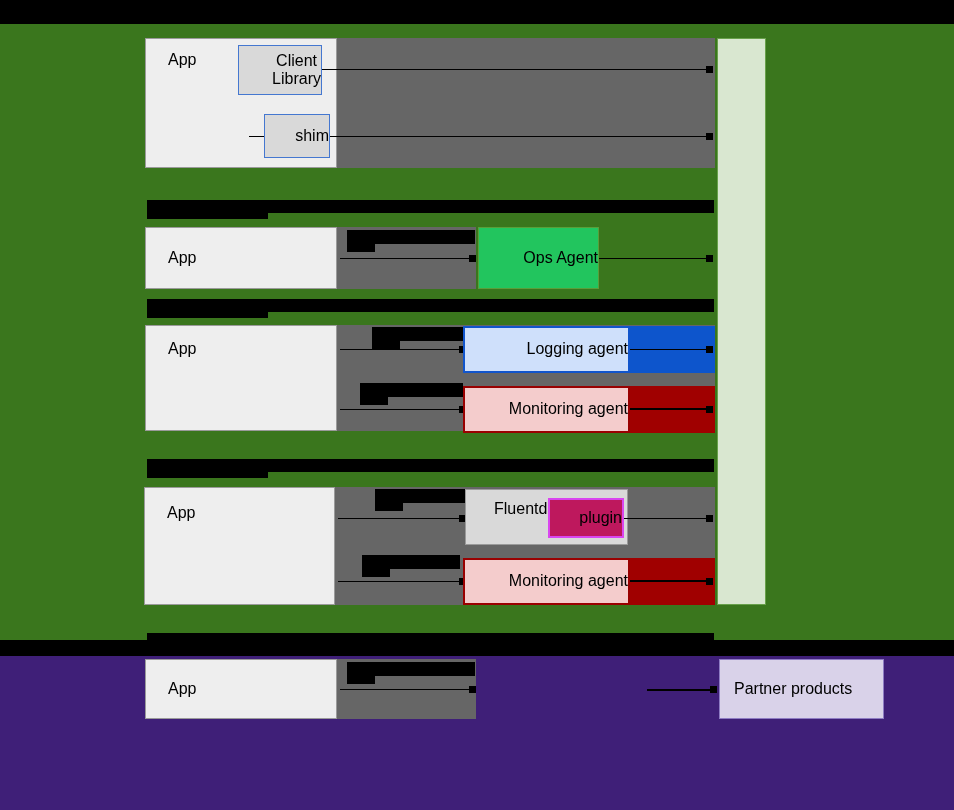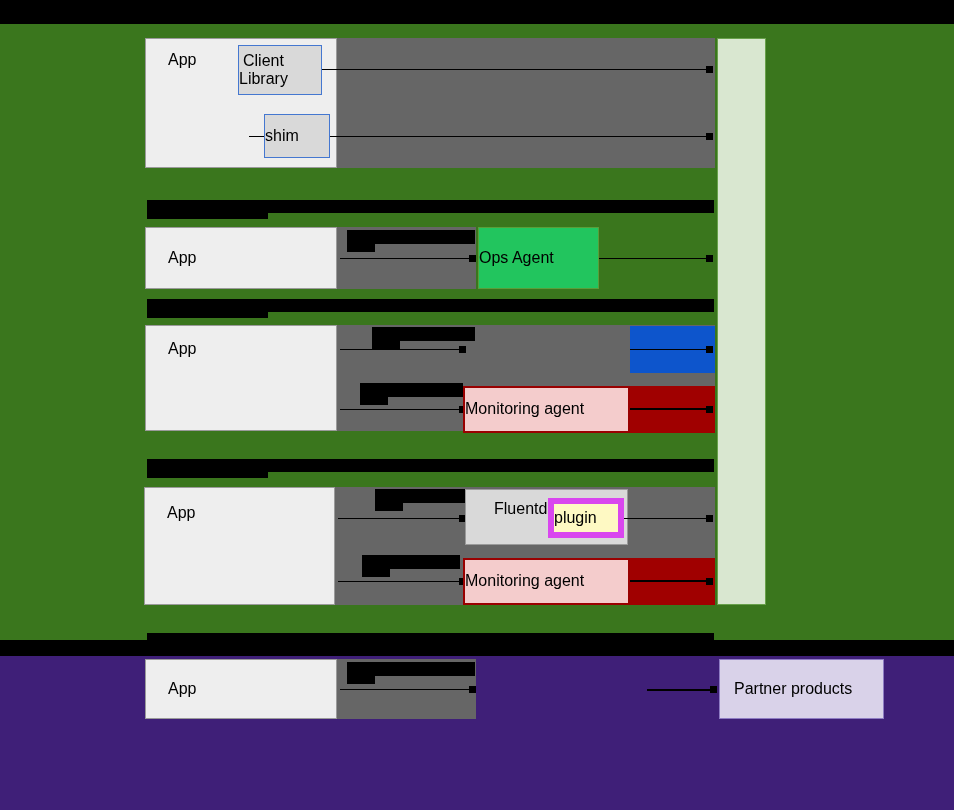--- a/index.html
+++ b/index.html
@@ -15,29 +15,29 @@
   .band-black{top:640px;height:16px;background:#000000;}
   .band-purple{top:656px;height:154px;background:#3f1f78;}
 
   
   .pillar{position:absolute;left:717px;top:38px;width:49px;height:567px;
           background:#d9e7d0;border:1px solid #68a04b;box-sizing:border-box;}
 
   
   .node{position:absolute;box-sizing:border-box;display:flex;align-items:center;
         font-size:16px;color:#000;line-height:1.15;white-space:pre-line;}
-  .node.center{justify-content:flex-start;text-align:center;}
+  .node.center{justify-content:flex-end;text-align:center;}
   .node.leftpad{padding-left:22px;}
 
   
   .app-box{background:#eeeeee;border:1px solid #9a9a9a;}
   .lib-box{background:#d9d9d9;border:1px solid #4477d0;}
   .gray-box{background:#d9d9d9;border:1px solid #595959;}
   .fluentd-box{background:#d9d9d9;border:1px solid #9a9a9a;}
-  .plugin-box{background:#fef9c3;border:6px solid #d946ef;}
+  .plugin-box{background:#be185d;border:2px solid #d946ef;}
   .ops-box{background:#22c55e;border:1px solid #5a9e3a;}
   .logging-box{background:#cfe0fb;border:2px solid #1155cc;}
   .monitoring-box{background:#f4cccc;border:2px solid #990000;}
   .partner-box{background:#d9d2e9;border:1px solid #8e7cc3;}
 
   
   .redact{position:absolute;}
   .r-black{background:#000000;}
   .r-gray{background:#666666;}
   .r-blue{background:#0d55cc;}
@@ -119,20 +119,23 @@
   <div class="redact r-black" style="left:360px;top:383px;width:103px;height:14px;"></div>
   <div class="redact r-black" style="left:360px;top:383px;width:28px;height:22px;"></div>
 
   <div class="redact r-blue" style="left:630px;top:326px;width:85px;height:47px;"></div>
 
   <div class="redact r-red" style="left:630px;top:386px;width:85px;height:47px;"></div>
 
   <div class="line" style="left:340px;top:349px;width:124px;"></div>
   <div class="dot" style="left:459px;top:346px;"></div>
 
+  <div class="node logging-box center" style="left:463px;top:326px;width:167px;height:47px;">
+    <span>Logging agent</span>
+  </div>
 
   <div class="line" style="left:630px;top:349px;width:82px;"></div>
   <div class="dot" style="left:706px;top:346px;"></div>
 
   <div class="line" style="left:340px;top:409px;width:124px;"></div>
   <div class="dot" style="left:459px;top:406px;"></div>
 
   <div class="node monitoring-box center" style="left:463px;top:386px;width:167px;height:47px;">
     <span>Monitoring agent</span>
   </div>

